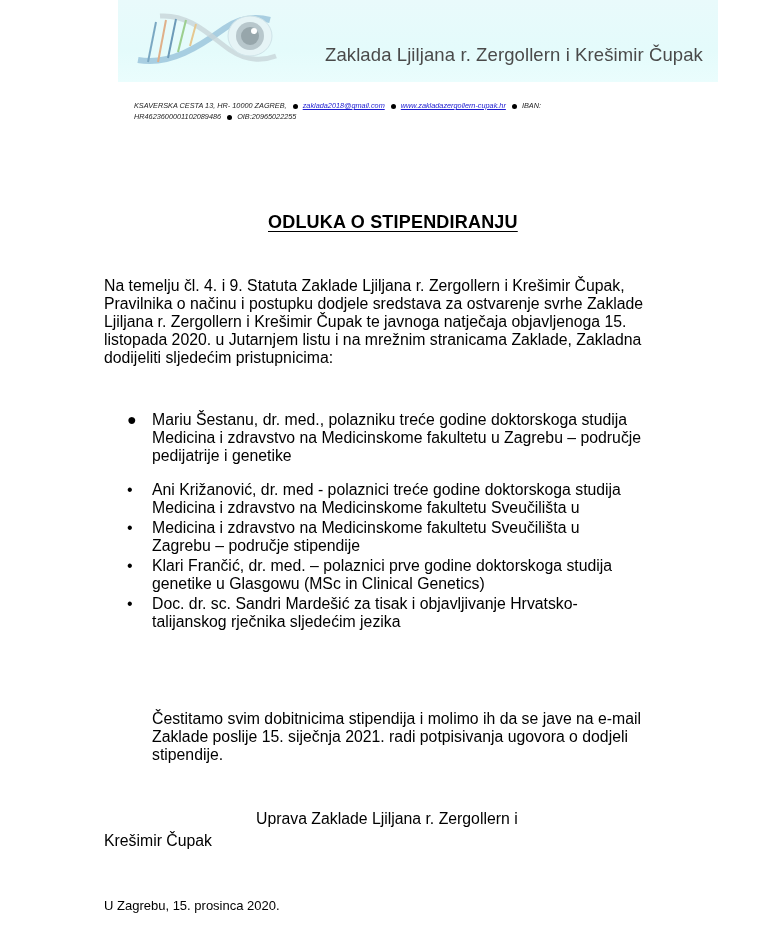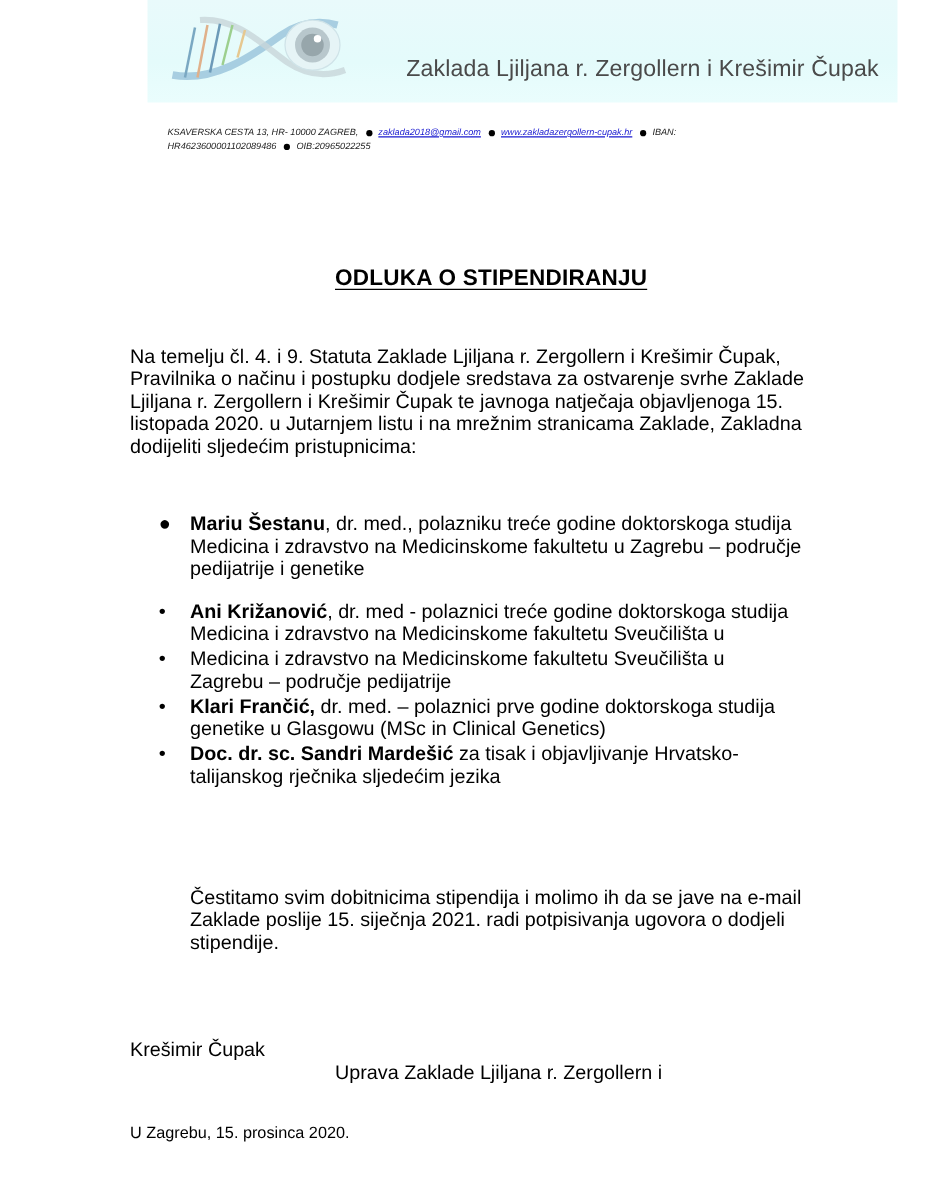--- a/index.html
+++ b/index.html
@@ -17,27 +17,27 @@
                   background:#000; margin:0 3px 0 4px; vertical-align:middle; }
   .title { position:absolute; left:268px; top:212px; font-size:18px; font-weight:bold;
            text-decoration:underline; text-underline-offset:3px; letter-spacing:0.2px; white-space:nowrap; }
   .body-text { position:absolute; font-size:15.8px; line-height:18px; }
   .intro { left:104px; top:277px; width:570px; }
   .intro .ln, .congrats .ln { display:block; white-space:nowrap; }
   .list { position:absolute; left:122px; top:411px; width:560px; margin:0; padding:0; list-style:none; }
   .list li { position:relative; padding-left:30px; font-size:15.8px; line-height:18px; }
   .list li .bullet { position:absolute; left:5px; top:0; font-size:16px; }
   .list li .ln { display:block; white-space:nowrap; }
-  .list li b { font-weight:bold; }
+  .list li b { font-weight:normal; }
   .li-0 { margin-bottom:16px; }
   .li-1 { margin-bottom:2px; }
   .li-2 { margin-bottom:2px; }
   .li-3 { margin-bottom:2px; }
   .congrats { left:152px; top:710px; width:520px; }
-  .sig1 { position:absolute; left:268px; top:810px; font-size:15.8px; white-space:nowrap;margin-top:40px; }
+  .sig1 { position:absolute; left:256px; top:810px; font-size:15.8px; white-space:nowrap; }
   .sig2 { position:absolute; left:104px; top:832px; font-size:15.8px; white-space:nowrap; }
   .place-date { position:absolute; left:104px; top:898px; font-size:13px; white-space:nowrap; }
 </style>
 </head>
 <body>
 
 <div class="banner">
   <svg class="logo" viewBox="0 0 148 62">
     <path d="M8 54 C40 60 70 40 95 22 C110 12 125 10 140 14" fill="none" stroke="#9cc6dc" stroke-width="6" opacity="0.85"></path>
     <path d="M30 10 C60 8 80 30 100 44 C115 54 130 56 146 50" fill="none" stroke="#c8d6da" stroke-width="5" opacity="0.8"></path>
@@ -86,21 +86,21 @@
     <span class="ln">pedijatrije i genetike</span>
   </li>
   <li class="li-1">
     <span class="bullet">•</span>
     <span class="ln"><b>Ani Križanović</b><span>, dr. med -  polaznici treće  godine doktorskoga studija</span></span>
     <span class="ln">Medicina i zdravstvo na Medicinskome fakultetu  Sveučilišta u</span>
   </li>
   <li class="li-2">
     <span class="bullet">•</span>
     <span class="ln">Medicina i zdravstvo na Medicinskome fakultetu  Sveučilišta u</span>
-    <span class="ln">Zagrebu – područje pedijatrije</span>
+    <span class="ln">Zagrebu – područje stipendije</span>
   </li>
   <li class="li-3">
     <span class="bullet">•</span>
     <span class="ln"><b>Klari Frančić,</b><span> dr. med. – polaznici prve godine doktorskoga studija</span></span>
     <span class="ln">genetike u Glasgowu (MSc in Clinical Genetics)</span>
   </li>
   <li class="li-4">
     <span class="bullet">•</span>
     <span class="ln"><b>Doc. dr. sc. Sandri Mardešić</b><span> za tisak i objavljivanje  Hrvatsko-</span></span>
     <span class="ln">talijanskog rječnika sljedećim jezika</span>

